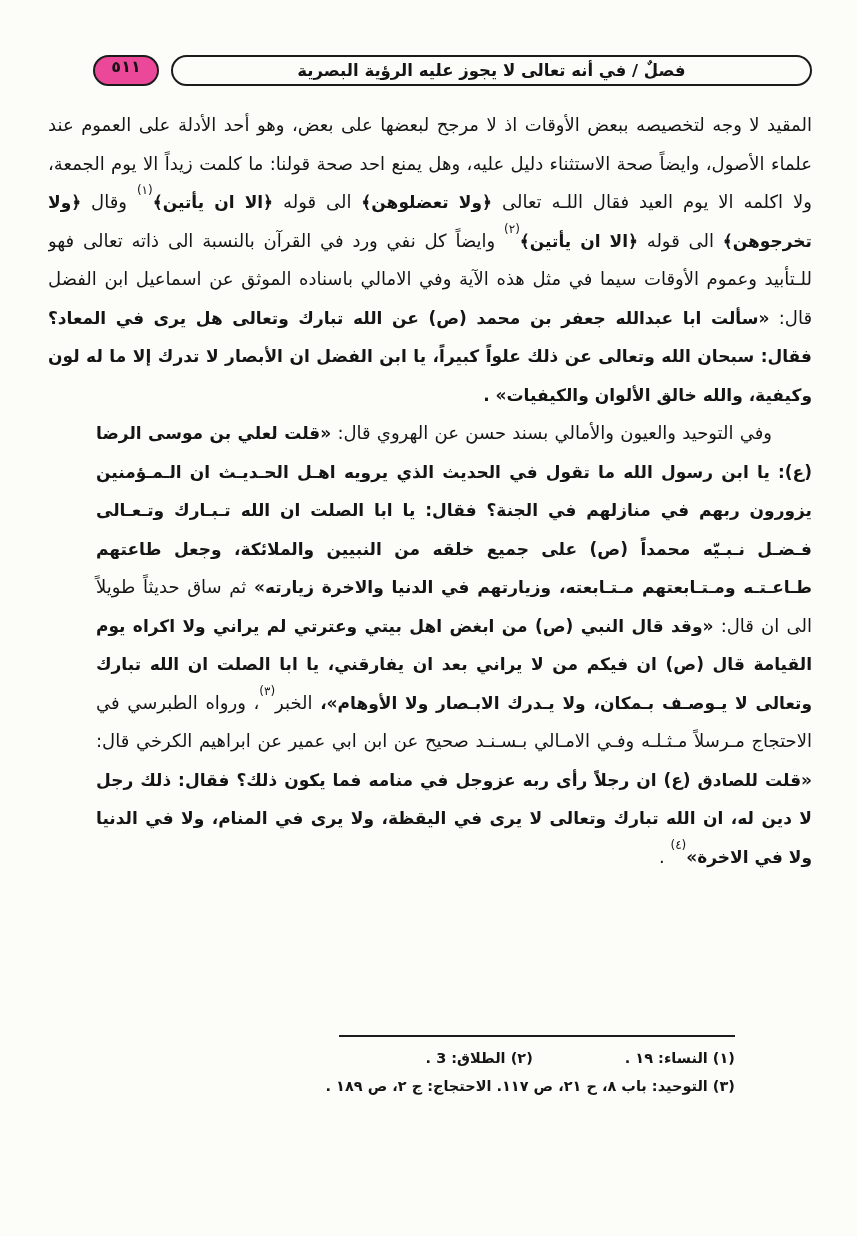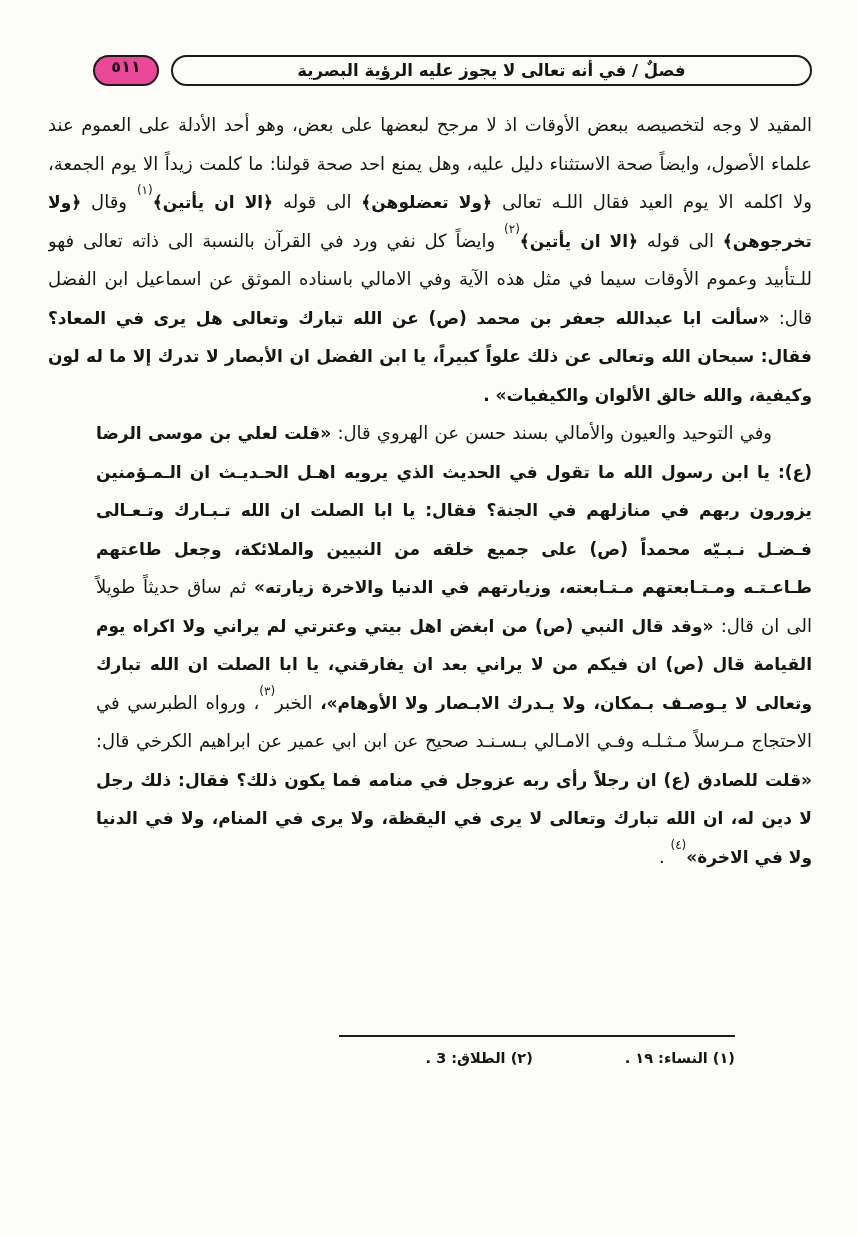--- a/index.html
+++ b/index.html
@@ -83,15 +83,18 @@
 
   </main>
 
   <div class="fn-rule"></div>
 
   <section class="footnotes">
     <div class="fn-row">
       <span class="fn-item">(١) النساء: ١٩ .</span>
       <span class="fn-item">(٢) الطلاق: 3 .</span>
     </div>
+    <div class="fn-row">
+      <span class="fn-item">(٣) التوحيد: باب ٨، ح ٢١، ص ١١٧. الاحتجاج: ج ٢، ص ١٨٩ .</span>
+    </div>
   </section>
 
 </div>
 
 </body></html>

